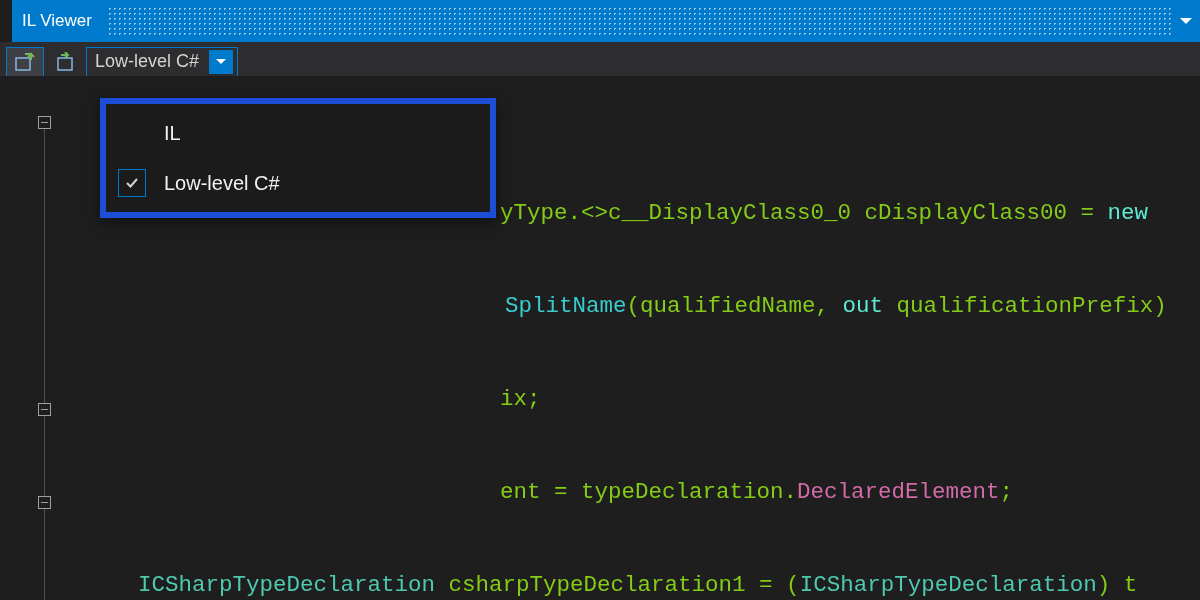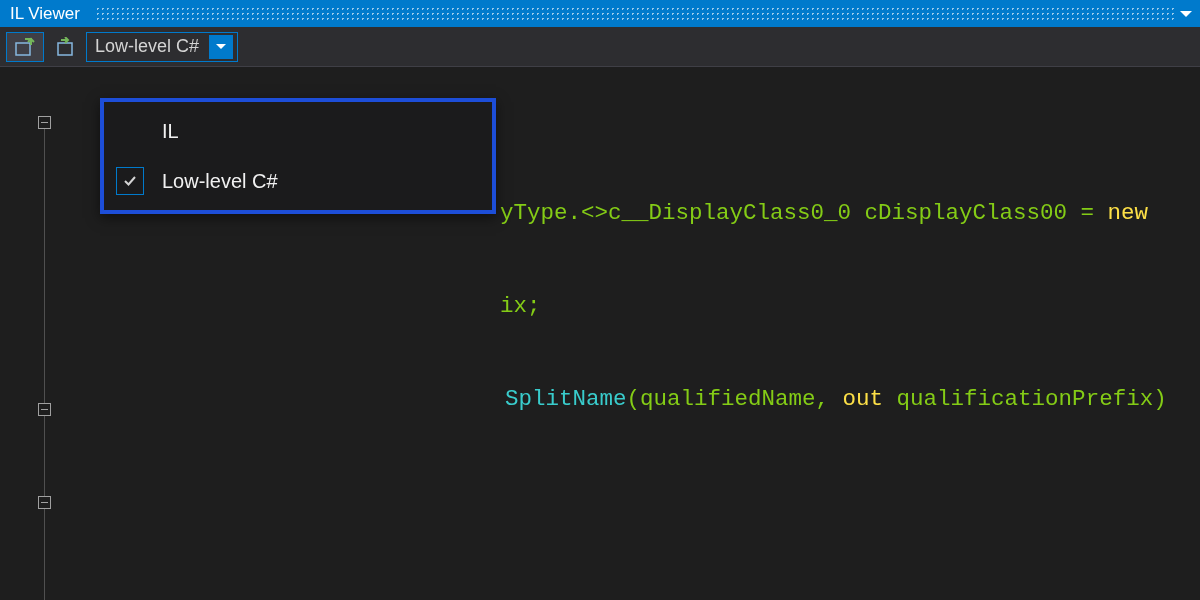--- a/index.html
+++ b/index.html
@@ -6,27 +6,28 @@
 body {
   width: 1200px; height: 600px; overflow: hidden;
   background: #1e1e1e;
   font-family: "Segoe UI", sans-serif;
   font-size: 15px;
   position: relative;
 }
 
 
 .title-bar {
-  height: 27px;
+  height: 42px;
   background: #007acc;
   display: flex; align-items: center;
   padding: 12px 10px;
   color: #ffffff;
   font-size: 17px;
   position: relative;
+  margin-left: 12px;
 }
 .title-bar .grip {
   position: absolute; left: 95px; right: 26px; top: 6px; bottom: 6px;
   background-image:
     radial-gradient(circle, rgba(255,255,255,0.6) 1px, transparent 1px);
   background-size: 5px 5px;
   background-position: 0 0;
 }
 .title-bar .arrow {
   position: absolute; right: 8px; top: 50%; transform: translateY(-50%);
@@ -72,21 +73,21 @@
   border-right: 5px solid transparent;
   border-top: 5px solid #ffffff;
 }
 
 
 .dropdown-menu {
   position: absolute;
   left: 100px; top: 98px;
   width: 396px;
   background: #1b1b1c;
-  border: 4px solid #1d4ed8;
+  border: 6px solid #1d4ed8;
   box-shadow: 0 4px 12px rgba(0,0,0,0.5);
   z-index: 10;
   padding: 4px 0;
 }
 .menu-item {
   height: 50px;
   display: flex; align-items: center;
   padding: 0 12px;
   color: #f1f1f1;
   font-size: 20px;
@@ -142,21 +143,21 @@
   font-size: 22.5px;
   line-height: 31px;
   color: #dcdcdc;
   white-space: pre;
   overflow: hidden;
 }
 .l { display: block; height: 31px; }
 .in1 { padding-left: 78px; }
 
 
-.kw  { color: #fde047; margin-top: 25px; }      
+.kw  { color: #5eead4; margin-top: 25px; }      
 .typ { color: #4ec9b0; }      
 .mth { color: #39cccc; font-weight: 500; } 
 .prop{ color: #d16ba8; }      
 .ident{ color: #84cc16; }
 </style>
 </head>
 <body>
 
 <div class="title-bar">
   <span>IL Viewer</span>
@@ -187,22 +188,24 @@
 
 <div class="code-area">
   <div class="gutter">
     <div class="fold-line" style="top:40px; height:560px;"></div>
     <div class="fold" style="top:40px;"></div>
     <div class="fold" style="top:327px;"></div>
     <div class="fold" style="top:420px;"></div>
   </div>
   <div class="code">
     <span class="l" style="padding-left:440px;"><span class="ident">yType.&lt;&gt;c__DisplayClass0_0 cDisplayClass00 = </span><span class="kw">new</span></span>
+    <span class="l" style="padding-left:445px;"><span class="mth">SplitName</span><span class="ident">(qualifiedName, </span><span class="kw">out</span><span class="ident"> qualificationPrefix)</span></span>
     <span class="l" style="padding-left:440px;"><span class="ident">ix;</span></span>
-    <span class="l" style="padding-left:445px;"><span class="mth">SplitName</span><span class="ident">(qualifiedName, </span><span class="kw">out</span><span class="ident"> qualificationPrefix)</span></span>
+    <span class="l" style="padding-left:440px;"><span class="ident">ent = typeDeclaration.</span><span class="prop">DeclaredElement</span><span class="ident">;</span></span>
+    <span class="l in1"><span class="typ">ICSharpTypeDeclaration</span><span class="ident"> csharpTypeDeclaration1 = (</span><span class="typ">ICSharpTypeDeclaration</span><span class="ident">) t</span></span>
     
     
     
     
     
     
     
     
     
     

